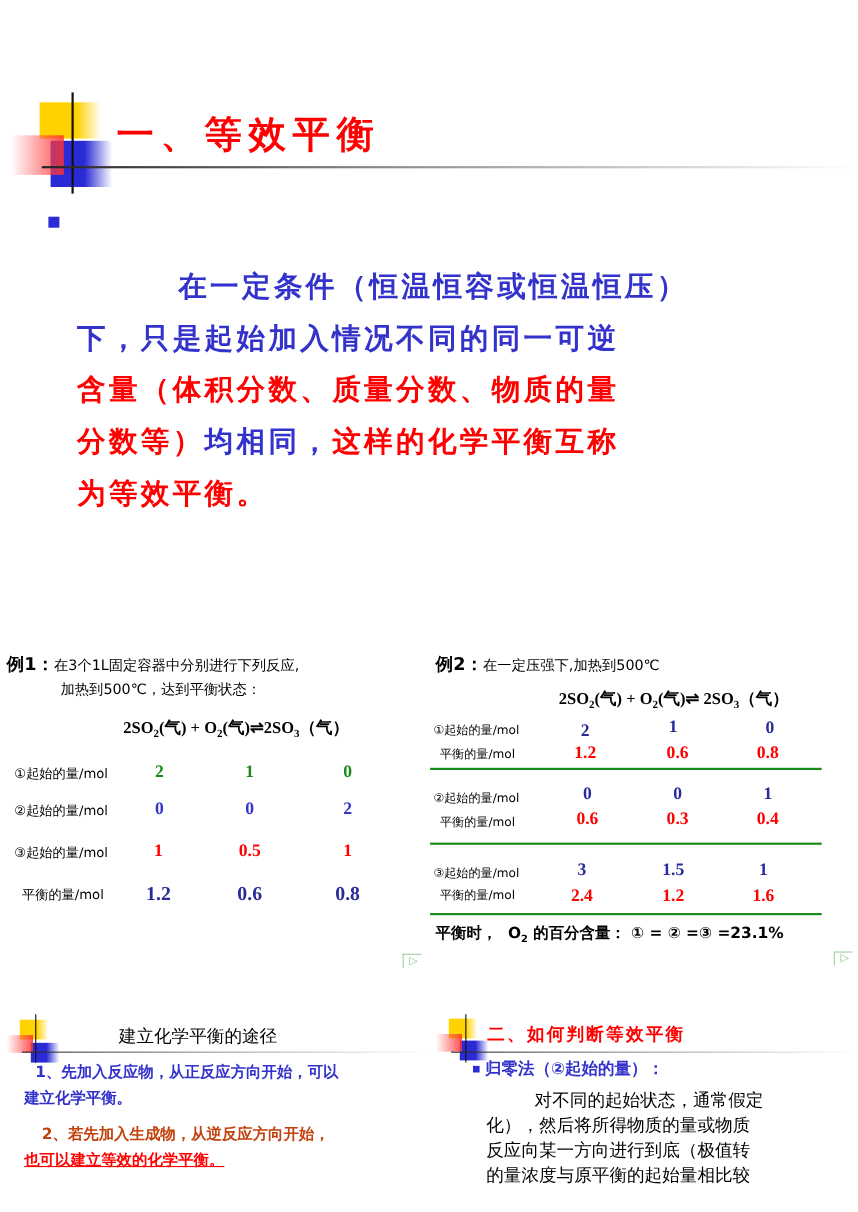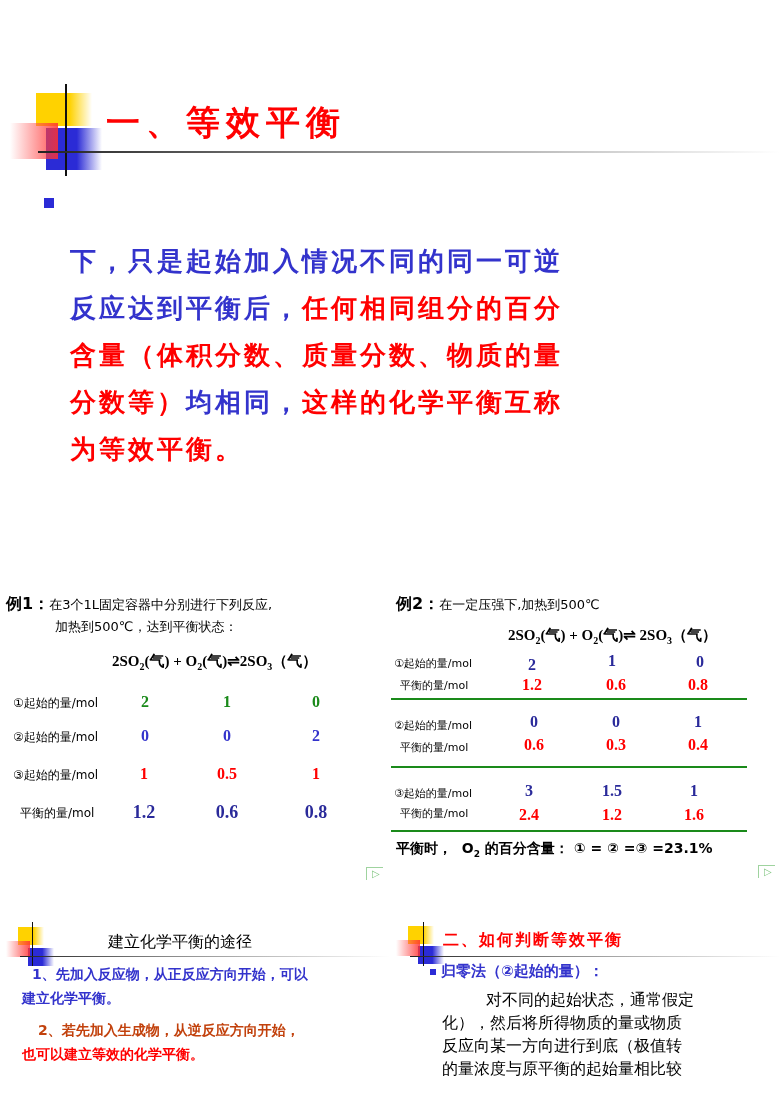--- a/index.html
+++ b/index.html
@@ -57,22 +57,22 @@
   <div class="hl" style="left:38px;top:151px;width:742px;"></div>
 </div>
 
 <div class="title-main">一、等效平衡</div>
 
 <div class="sub-head">
   <span class="bullet-sq"></span>
 </div>
 
 <div class="para">
+  <div style="padding-left:92px;" class="blue">在一定条件（恒温恒容或恒温恒压）</div>
   <div class="blue">下，只是起始加入情况不同的同一可逆</div>
-  <div><span class="blue">反应达到平衡后，</span><span class="red">任何相同组分的百分</span></div>
   <div class="red">含量（体积分数、质量分数、物质的量</div>
   <div><span class="red">分数等）</span><span class="blue">均相同，</span><span class="red">这样的化学平衡互称</span></div>
   <div class="red">为等效平衡。</div>
 </div>
 
 <div class="ex-label" style="left:6px;top:594px;">
   <b>例1：</b><span>在3个1L固定容器中分别进行下列反应,</span>
 </div>
 <div class="ex-label" style="left:55px;top:618px;">加热到500℃，达到平衡状态：</div>
 
@@ -154,21 +154,21 @@
   <div class="y" style="left:18px;top:927px;width:26px;height:18px;"></div>
   <div class="b" style="left:28px;top:948px;width:26px;height:18px;"></div>
   <div class="r" style="left:6px;top:941px;width:24px;height:16px;"></div>
   <div class="vl" style="left:32px;top:922px;height:44px;width:1px;"></div>
   <div class="hl" style="left:20px;top:956px;width:370px;height:1px;"></div>
 </div>
 <div class="s3-title">建立化学平衡的途径</div>
 <div class="s3-line" style="left:32px;top:966px;color:#3333cc;">1、先加入反应物，从正反应方向开始，可以</div>
 <div class="s3-line" style="left:22px;top:990px;color:#3333cc;">建立化学平衡。</div>
 <div class="s3-line" style="left:38px;top:1022px;color:#c2410c;">2、若先加入生成物，从逆反应方向开始，</div>
-<div class="s3-line" style="left:22px;top:1046px;color:#ff0000;">也可以建立等效的化学平衡。</div>
+<div class="s3-line" style="left:22px;top:1046px;color:#ff0000;text-decoration:underline;">也可以建立等效的化学平衡。</div>
 <div class="s3-line" style="left:38px;top:1144px;color:#1a8a1a;">3、若同时加入反应物与生成物，从中间状</div>
 
 <div class="logo" style="left:0;top:0;">
   <div class="y" style="left:408px;top:926px;width:26px;height:18px;"></div>
   <div class="b" style="left:418px;top:946px;width:26px;height:18px;"></div>
   <div class="r" style="left:396px;top:940px;width:24px;height:16px;"></div>
   <div class="vl" style="left:423px;top:922px;height:44px;width:1px;"></div>
   <div class="hl" style="left:410px;top:956px;width:370px;height:1px;"></div>
 </div>
 <div class="s4-title">二、如何判断等效平衡</div>

